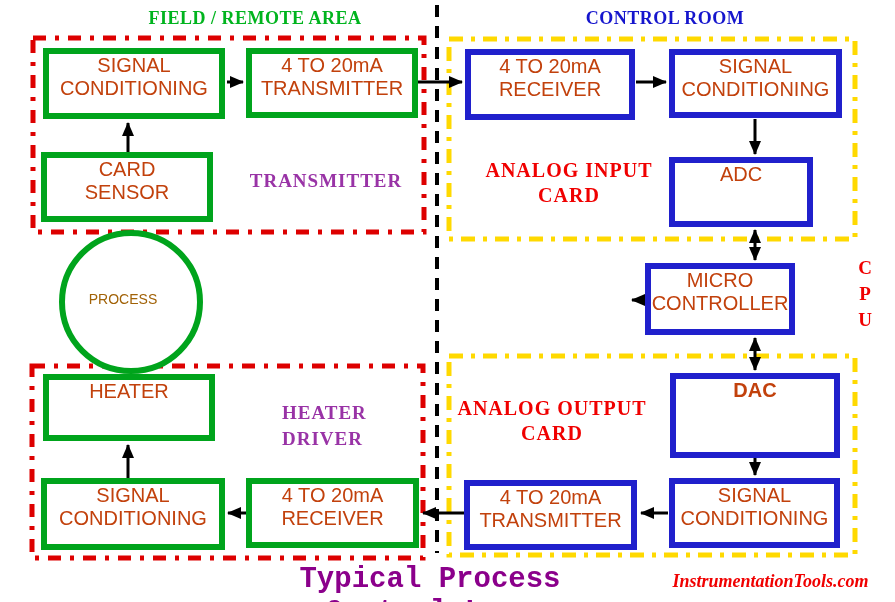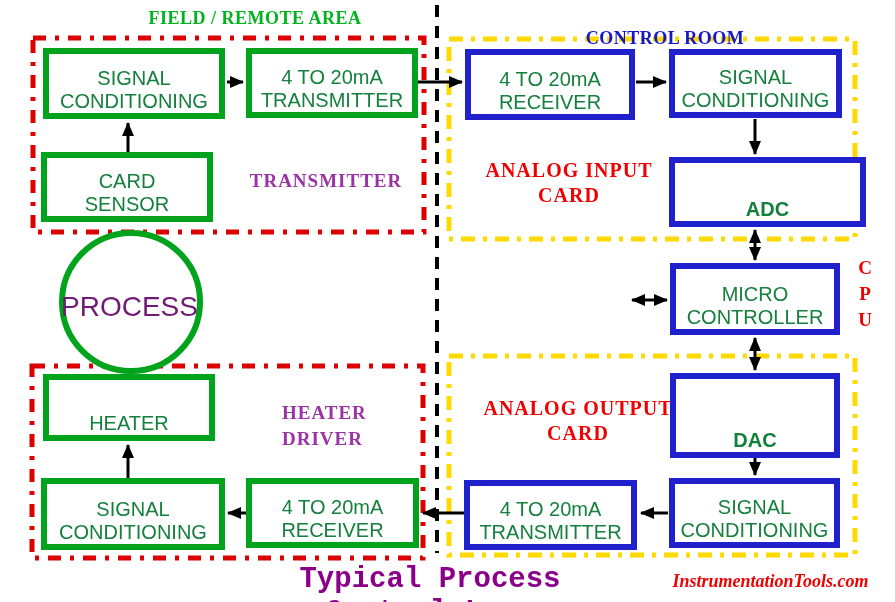--- a/index.html
+++ b/index.html
@@ -1,30 +1,30 @@
 <!DOCTYPE html>
 <html style="--green: #00A41C; --blue: #2020CC; --red: #F00000; --redline: #DD0000; --yellow: #FFD900; --purple: #9933A6; --title: #8B008B; --headergreen: #00B41E; --headerblue: #1515CD;"><head>
 <meta charset="utf-8">
 <style>
   html,body{margin:0;padding:0;background:#fff;}
   #canvas{position:relative;width:895px;height:602px;background:#fff;overflow:hidden;
           font-family:"Liberation Sans",sans-serif;}
   #wires{position:absolute;left:0;top:0;width:895px;height:602px;}
 
   .block{position:absolute;box-sizing:border-box;background:#fff;display:flex;
-         align-items:flex-end;justify-content:center;text-align:center;
-         font-size:20px;line-height:23px;color:#15803d;}
+         align-items:flex-start;justify-content:center;text-align:center;
+         font-size:20px;line-height:23px;color:#c2410c;}
   .g{border:6px solid var(--green,#00A41C);}
   .b{border:6px solid var(--blue,#2020CC);}
   .pre{white-space:pre-line;}
 
   .hdr{position:absolute;font-family:"Liberation Serif",serif;font-weight:bold;
        text-align:center;letter-spacing:0.5px;}
   .hdr-field{color:var(--headergreen,#00B41E);font-size:18px;}
-  .hdr-control{color:var(--headerblue,#1515CD);font-size:18px;margin-top:20px;}
+  .hdr-control{color:var(--headerblue,#1515CD);font-size:18px;}
   .lbl-purple{color:var(--purple,#9933A6);font-family:"Liberation Serif",serif;
               font-weight:bold;font-size:19px;letter-spacing:1px;position:absolute;}
   .lbl-red{color:var(--red,#F00000);font-family:"Liberation Serif",serif;
            font-weight:bold;font-size:20px;letter-spacing:1px;position:absolute;
            text-align:center;line-height:25px;margin-left:12px;}
   .cpu{color:var(--red,#F00000);font-family:"Liberation Serif",serif;font-weight:bold;
        font-size:19px;line-height:26px;position:absolute;text-align:center;}
   .title{position:absolute;color:var(--title,#8B008B);font-family:Liberation Mono, monospace;
          font-weight:bold;font-size:29px;text-align:center;}
   .credit{position:absolute;color:var(--red,#F00000);font-family:"Liberation Serif",serif;
@@ -82,21 +82,21 @@
   <div class="block g" style="left:246px;top:48px;width:172px;height:70px;">
     <span class="pre">4 TO 20mA
 TRANSMITTER</span>
   </div>
   <div class="block g" style="left:41px;top:152px;width:172px;height:70px;">
     <span class="pre">CARD
 SENSOR</span>
   </div>
   <div class="lbl-purple" style="left:246px;top:170px;width:160px;text-align:center;">TRANSMITTER</div>
 
-  <div style="position:absolute;left:61px;top:291px;width:124px;text-align:center;font-size:28px;color:#701a75;">PROCESS</div>
+  <div style="position:absolute;left:61px;top:291px;width:124px;text-align:center;font-size:14px;color:#a16207;">PROCESS</div>
 
   <div class="block g" style="left:43px;top:374px;width:172px;height:67px;">
     <span class="pre">HEATER</span>
   </div>
   <div class="lbl-purple pre" style="left:282px;top:400px;line-height:26px;">HEATER
 DRIVER</div>
   <div class="block g" style="left:41px;top:478px;width:184px;height:72px;">
     <span class="pre">SIGNAL
 CONDITIONING</span>
   </div>
@@ -108,33 +108,33 @@
   <div class="block b" style="left:465px;top:49px;width:170px;height:71px;">
     <span class="pre">4 TO 20mA
 RECEIVER</span>
   </div>
   <div class="block b" style="left:669px;top:49px;width:173px;height:69px;">
     <span class="pre">SIGNAL
 CONDITIONING</span>
   </div>
   <div class="lbl-red pre" style="left:467px;top:158px;width:180px;">ANALOG INPUT
 CARD</div>
-  <div class="block b" style="left:669px;top:157px;width:197px;height:70px;font-weight:bold;">
+  <div class="block b" style="left:669px;top:157px;width:144px;height:70px;">
     <span class="pre">ADC</span>
   </div>
 
-  <div class="block b" style="left:670px;top:263px;width:170px;height:72px;">
+  <div class="block b" style="left:645px;top:263px;width:150px;height:72px;">
     <span class="pre">MICRO
 CONTROLLER</span>
   </div>
   <div class="cpu pre" style="left:852px;top:255px;width:26px;">C
 P
 U</div>
 
-  <div class="lbl-red pre" style="left:466px;top:396px;width:200px;">ANALOG OUTPUT
+  <div class="lbl-red pre" style="left:440px;top:396px;width:200px;">ANALOG OUTPUT
 CARD</div>
   <div class="block b" style="left:670px;top:373px;width:170px;height:85px;font-weight:bold;">
     <span class="pre">DAC</span>
   </div>
   <div class="block b" style="left:669px;top:478px;width:171px;height:70px;">
     <span class="pre">SIGNAL
 CONDITIONING</span>
   </div>
   <div class="block b" style="left:464px;top:480px;width:173px;height:70px;">
     <span class="pre">4 TO 20mA

